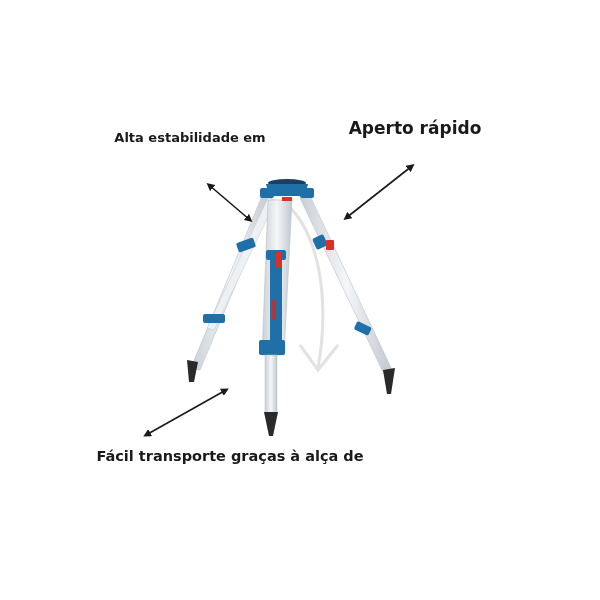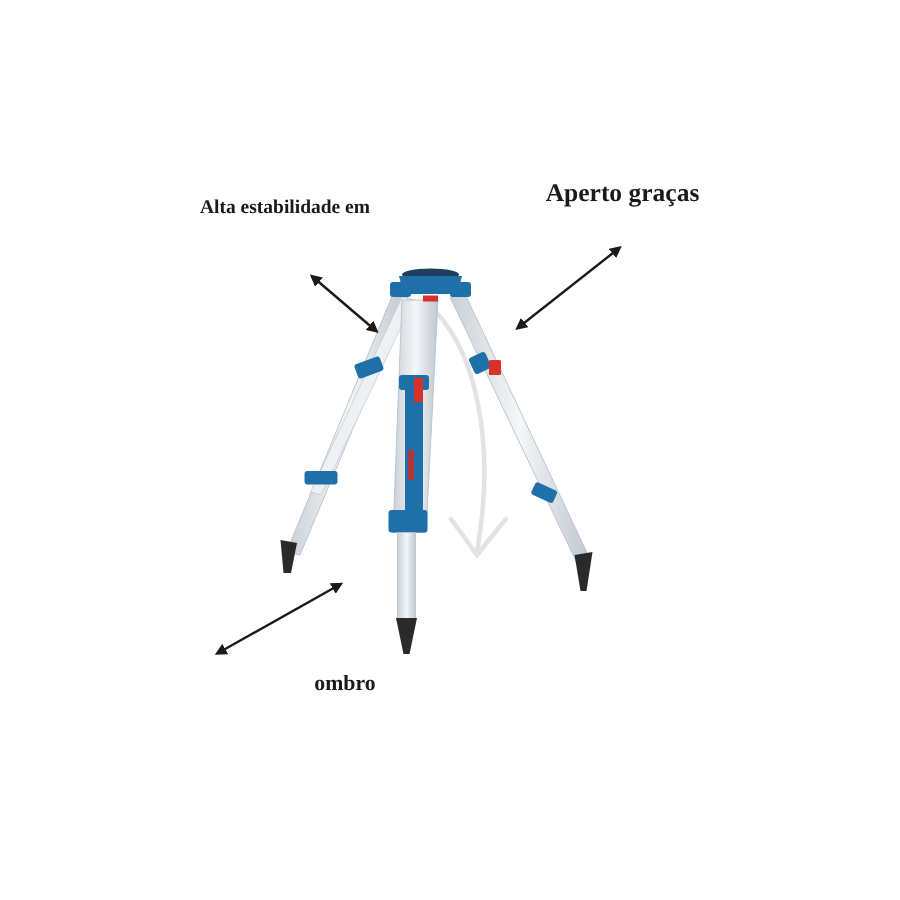--- a/index.html
+++ b/index.html
@@ -1,36 +1,36 @@
 <!DOCTYPE html>
 <html><head>
   <meta charset="utf-8">
   <style>
     html, body { margin: 0; padding: 0; background: #ffffff; }
     body { width: 600px; height: 600px; position: relative; overflow: hidden; font-family: "DejaVu Sans", sans-serif; }
     .label { position: absolute; color: #1a1a1a; font-weight: bold; text-align: center; line-height: 1.25; }
     .label-stability { left: 95px; top: 130px; width: 190px; font-size: 13px; }
     .label-quick { left: 335px; top: 118px; width: 160px; font-size: 17px; }
     .label-transport { left: 80px; top: 447px; width: 300px; font-size: 14.5px; }
-    .label span { display: block; font-family: Liberation Serif, serif; }
+    .label span { display: block; }
     svg.art { position: absolute; left: 0; top: 0; }
   </style>
 </head>
 <body>
 
 <div class="label label-stability">
   <span>Alta estabilidade em</span>
 </div>
 
 <div class="label label-quick">
-  <span>Aperto graças</span>
+  <span>Aperto rápido</span>
 </div>
 
 <div class="label label-transport">
-  <span>ombro</span>
+  <span>Fácil transporte graças à alça de</span>
 </div>
 
 <svg class="art" width="600" height="600" viewBox="0 0 600 600">
   <defs>
     <marker id="ah" viewBox="0 0 10 10" refX="6" refY="5" markerWidth="5" markerHeight="5" orient="auto-start-reverse">
       <path d="M0,0 L10,5 L0,10 z" fill="#1a1a1a"></path>
     </marker>
     <linearGradient id="legGrad" x1="0" x2="1" y1="0" y2="0">
       <stop offset="0" stop-color="#c9d0d6"></stop>
       <stop offset="0.5" stop-color="#f4f6f8"></stop>

